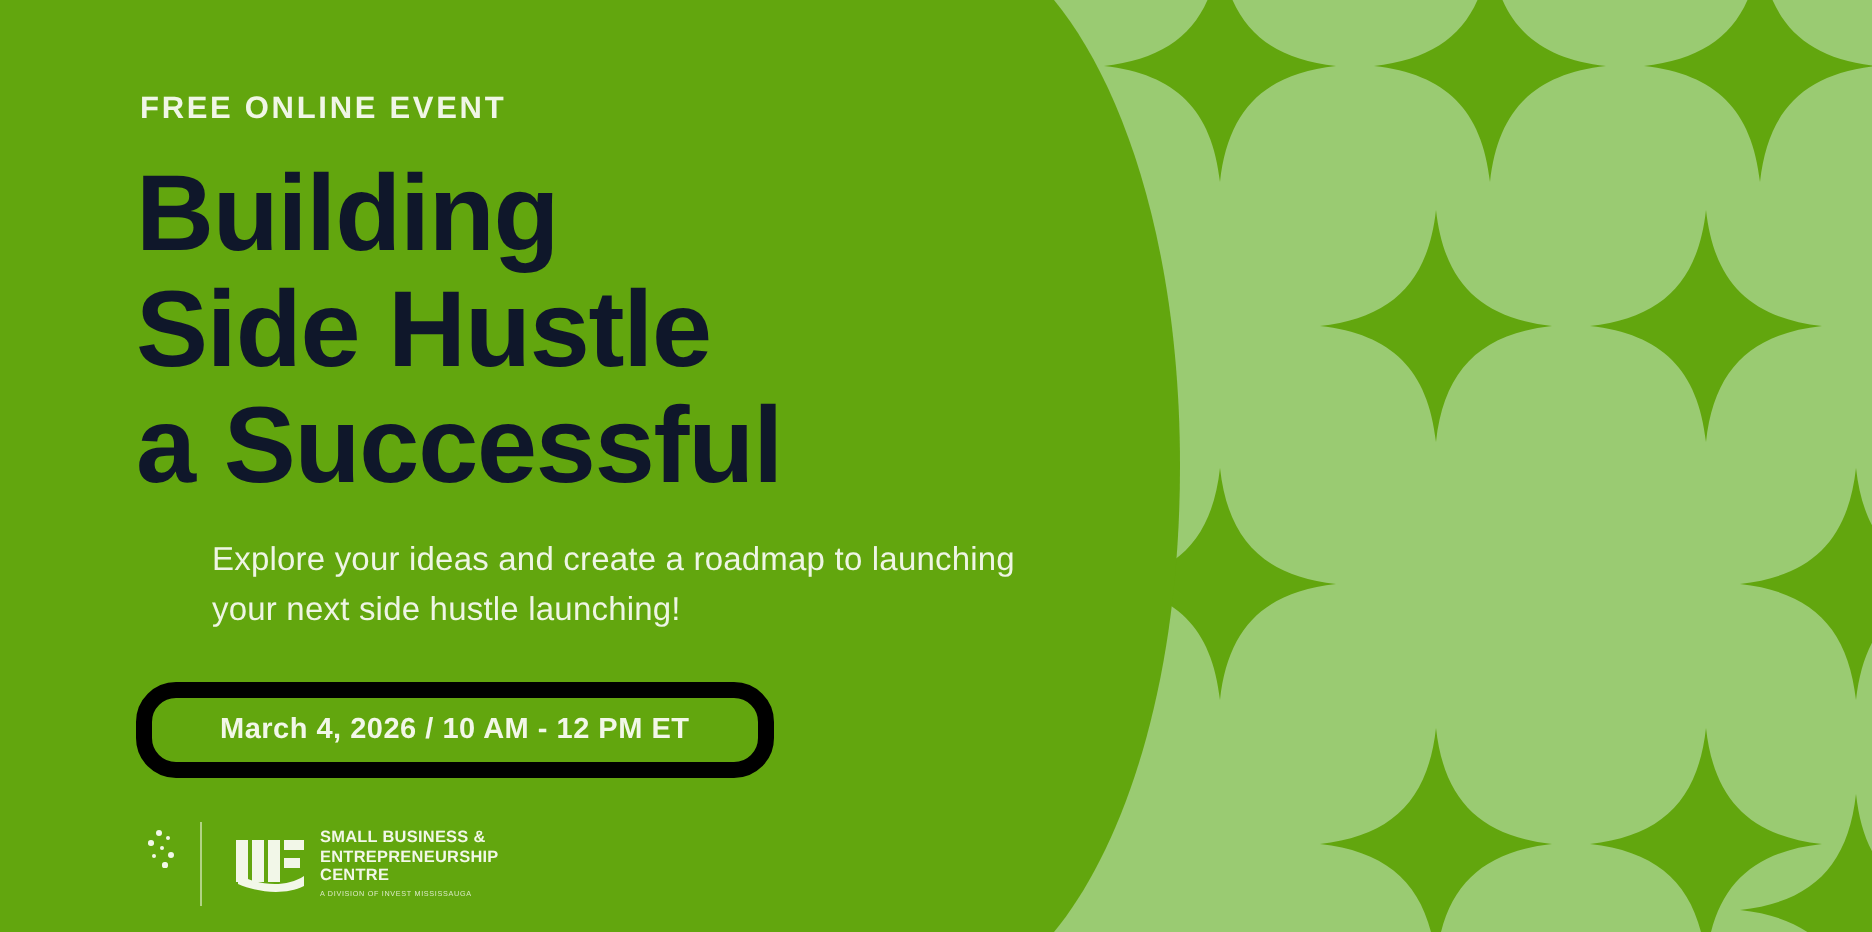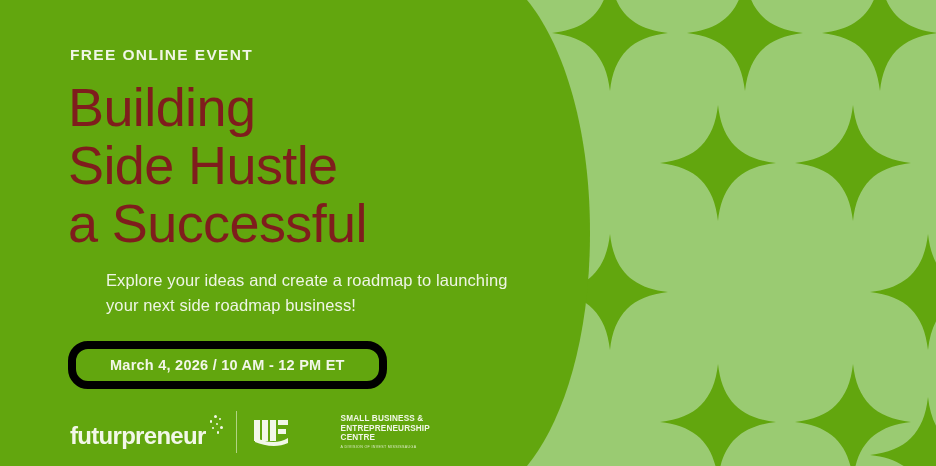--- a/index.html
+++ b/index.html
@@ -52,23 +52,23 @@
     color: #F0F6E6;
     text-transform: uppercase;
     white-space: nowrap;
   }
 
   .headline {
     position: absolute;
     left: 68px;
     top: 78px;
     width: 470px;
-    color: #7f1d1d;
+    color: #0f172a;
     font-size: 54px;
-    font-weight: 400;
+    font-weight: 700;
     line-height: 58px;
     letter-spacing: -0.6px;
   }
   .headline .hl-line {
     display: block;
     white-space: nowrap;
   }
 
   .subtitle {
     position: absolute;
@@ -147,21 +147,20 @@
   .logo-divider {
     width: 1px;
     height: 42px;
     background: rgba(242, 247, 232, 0.55);
     margin: 0 16px 0 30px;
   }
 
   .logo-sbec {
     display: flex;
     align-items: center;
-    gap: 45px;
   }
   .sbec-mark {
     width: 36px;
     height: 30px;
     margin-right: 7px;
     flex: none;
   }
   .sbec-text {
     color: #F2F7E8;
   }
@@ -226,31 +225,30 @@
     <div class="eyebrow">FREE ONLINE EVENT</div>
 
     <div class="headline">
       <span class="hl-line">Building</span>
       <span class="hl-line">Side Hustle</span>
       <span class="hl-line">a Successful</span>
     </div>
 
     <div class="subtitle">
       <span class="sub-line">Explore your ideas and create a roadmap to launching</span>
-      <span class="sub-line">your next side roadmap business!</span>
+      <span class="sub-line">your next side hustle launching!</span>
     </div>
 
     <div class="date-pill">
       <span class="date-pill-label">March 4, 2026 / 10 AM - 12 PM ET</span>
     </div>
 
     <div class="logo-row">
 
       <div class="logo-futurpreneur">
-        <span class="fp-word">futurpreneur</span>
         <span class="fp-dots">
           <i style="width:3.2px;height:3.2px;left:13px;top:0px;"></i>
           <i style="width:2.4px;height:2.4px;left:18px;top:3px;"></i>
           <i style="width:2.8px;height:2.8px;left:9px;top:5px;"></i>
           <i style="width:2.2px;height:2.2px;left:15px;top:8px;"></i>
           <i style="width:3.0px;height:3.0px;left:19px;top:11px;"></i>
           <i style="width:2.0px;height:2.0px;left:11px;top:12px;"></i>
           <i style="width:2.6px;height:2.6px;left:16px;top:16px;"></i>
         </span>
       </div>

